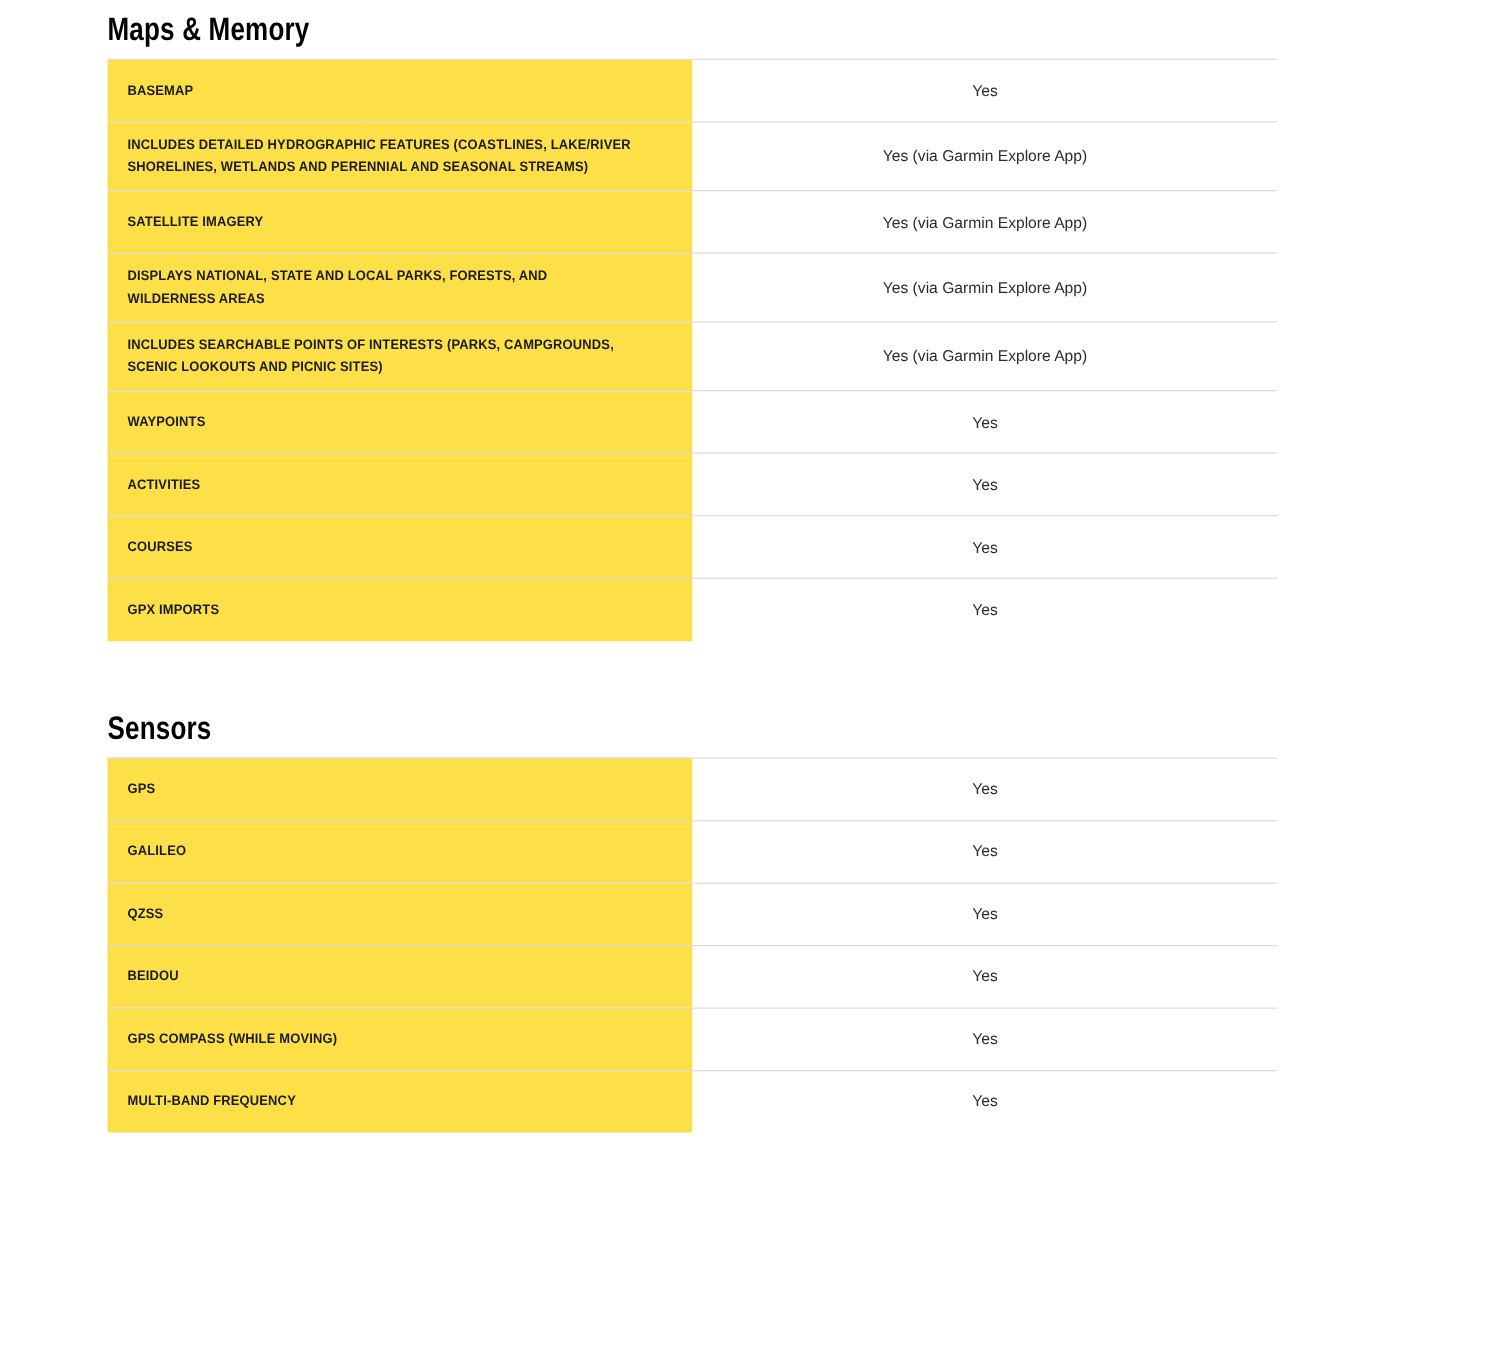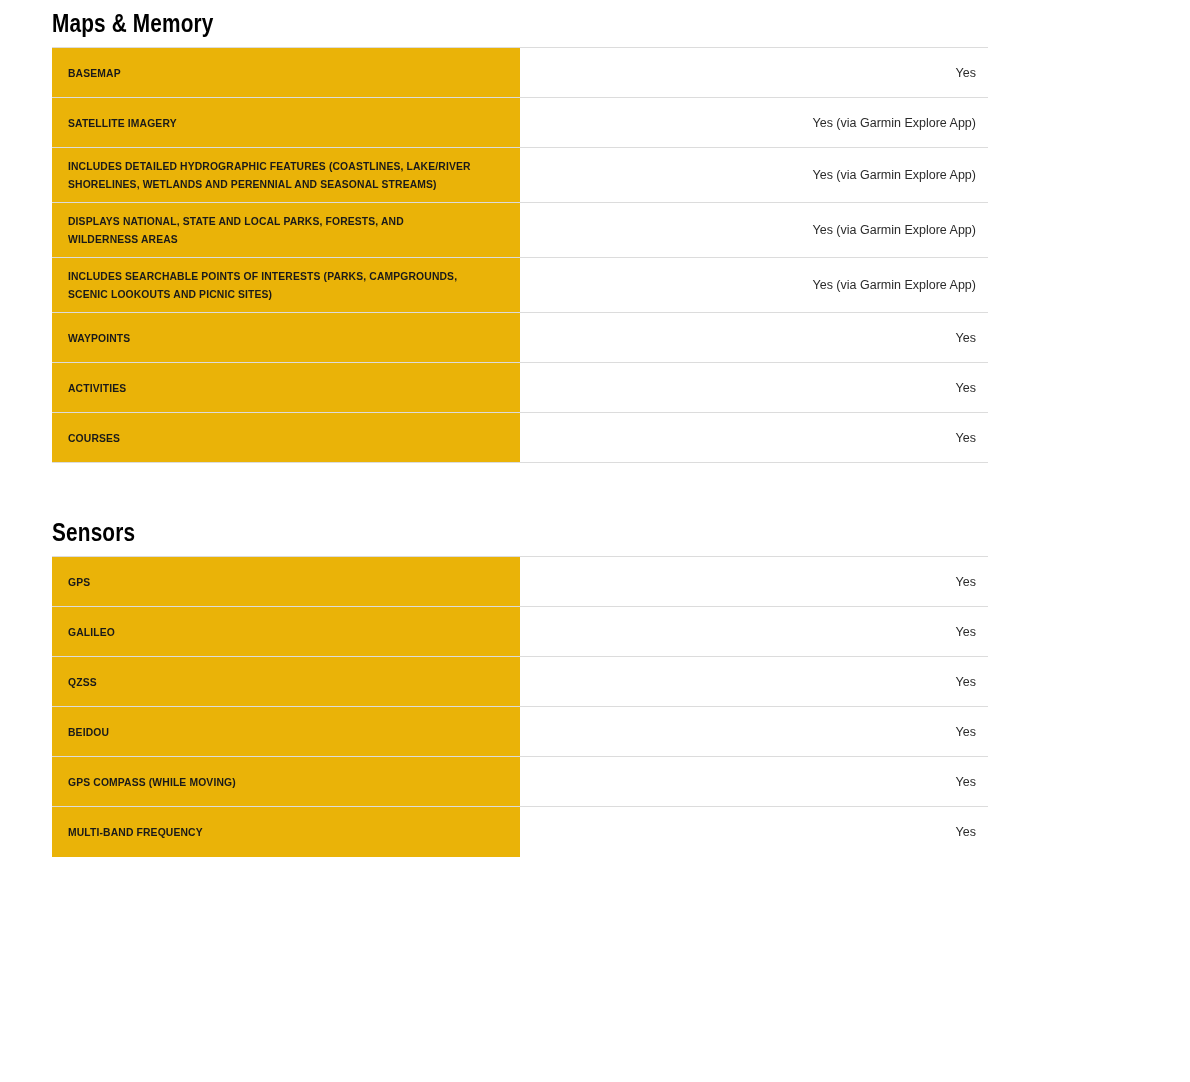--- a/index.html
+++ b/index.html
@@ -14,21 +14,21 @@
     height: 1082px;
     font-family: "Liberation Sans", sans-serif;
     color: #000000;
     overflow: hidden;
   }
 
   .page {
     position: relative;
     width: 1190px;
     height: 964px;
-    padding-left: 52px;
+    padding-left: 86px;
     padding-top: 8px;
   }
 
   .spec-section {
     width: 936px;
   }
 
   .section-heading {
     font-family: "Liberation Sans Narrow", "Liberation Sans", sans-serif;
     font-stretch: condensed;
@@ -55,41 +55,41 @@
   .spec-table col.c-value { width: 468px; }
 
   .spec-row {
     border-bottom: 1px solid #dcdcdc;
   }
   .spec-row.last-row {
     border-bottom: none;
   }
 
   .cell-label {
-    background: #eab308;
+    background: #fde047;
     vertical-align: middle;
     padding: 9px 22px 9px 16px;
     font-size: 11px;
     font-weight: 700;
     line-height: 18px;
     letter-spacing: 0.15px;
     color: #1a1a1a;
     text-transform: uppercase;
     height: 50px;
   }
   .cell-label span {
     display: block;
     transform: scaleX(0.94);
     transform-origin: left center;
   }
 
   .cell-value {
     background: #ffffff;
     vertical-align: middle;
-    text-align: right;
+    text-align: center;
     padding: 9px 12px;
     font-size: 12.5px;
     font-weight: 400;
     line-height: 18px;
     color: #2b2b2b;
     height: 50px;
   }
 
   .section-gap {
     height: 54px;
@@ -109,32 +109,32 @@
           </colgroup>
           <tbody>
             <tr class="spec-row">
               <td class="cell-label">
                 <span>BASEMAP</span>
               </td>
               <td class="cell-value">Yes</td>
             </tr>
             <tr class="spec-row">
               <td class="cell-label">
+                <span>INCLUDES DETAILED HYDROGRAPHIC FEATURES (COASTLINES, LAKE/RIVER SHORELINES, WETLANDS AND PERENNIAL AND SEASONAL STREAMS)</span>
+              </td>
+              <td class="cell-value">Yes (via Garmin Explore App)</td>
+            </tr>
+            <tr class="spec-row">
+              <td class="cell-label">
                 <span>SATELLITE IMAGERY</span>
               </td>
               <td class="cell-value">Yes (via Garmin Explore App)</td>
             </tr>
             <tr class="spec-row">
               <td class="cell-label">
-                <span>INCLUDES DETAILED HYDROGRAPHIC FEATURES (COASTLINES, LAKE/RIVER SHORELINES, WETLANDS AND PERENNIAL AND SEASONAL STREAMS)</span>
-              </td>
-              <td class="cell-value">Yes (via Garmin Explore App)</td>
-            </tr>
-            <tr class="spec-row">
-              <td class="cell-label">
                 <span>DISPLAYS NATIONAL, STATE AND LOCAL PARKS, FORESTS, AND WILDERNESS AREAS</span>
               </td>
               <td class="cell-value">Yes (via Garmin Explore App)</td>
             </tr>
             <tr class="spec-row">
               <td class="cell-label">
                 <span>INCLUDES SEARCHABLE POINTS OF INTERESTS (PARKS, CAMPGROUNDS, SCENIC LOOKOUTS AND PICNIC SITES)</span>
               </td>
               <td class="cell-value">Yes (via Garmin Explore App)</td>
             </tr>
@@ -146,20 +146,26 @@
             </tr>
             <tr class="spec-row">
               <td class="cell-label">
                 <span>ACTIVITIES</span>
               </td>
               <td class="cell-value">Yes</td>
             </tr>
             <tr class="spec-row">
               <td class="cell-label">
                 <span>COURSES</span>
+              </td>
+              <td class="cell-value">Yes</td>
+            </tr>
+            <tr class="spec-row last-row">
+              <td class="cell-label">
+                <span>GPX IMPORTS</span>
               </td>
               <td class="cell-value">Yes</td>
             </tr>
           </tbody>
         </table>
       </div>
       <div class="section-gap"></div>
       <div class="spec-section">
         <h2 class="section-heading">Sensors</h2>
         <table class="spec-table">

